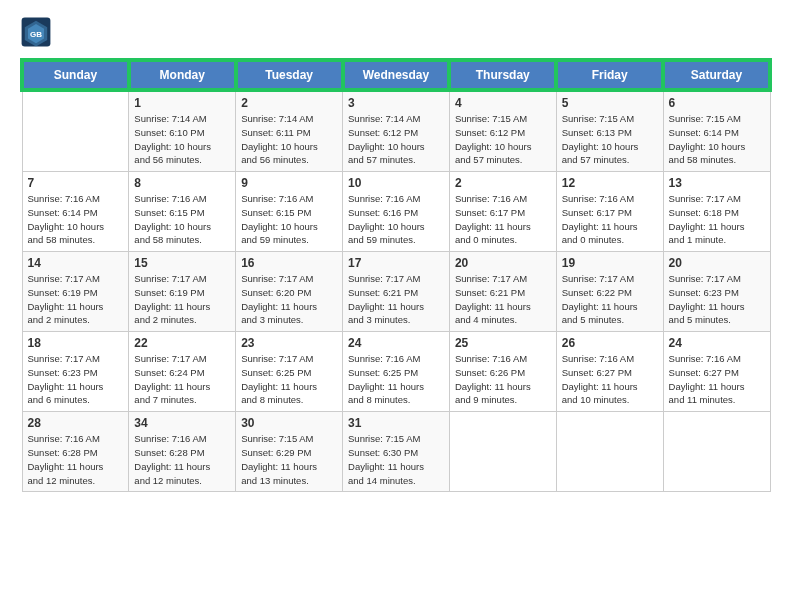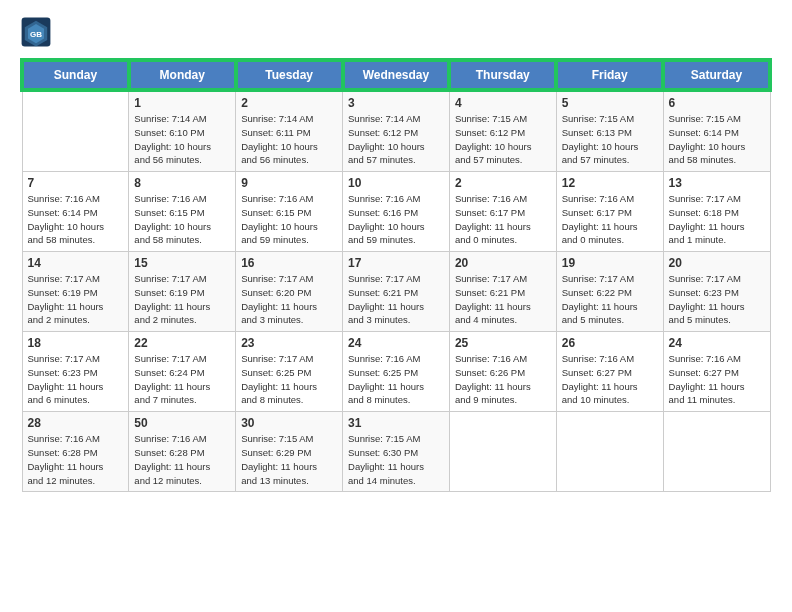--- a/index.html
+++ b/index.html
@@ -315,21 +315,21 @@
       </tr>
       <tr>
         <td>
           <span class="day-number">28</span>
           <div class="day-info" style="white-space: pre-line;">Sunrise: 7:16 AM
 Sunset: 6:28 PM
 Daylight: 11 hours
 and 12 minutes.</div>
         </td>
         <td>
-          <span class="day-number">50</span>
+          <span class="day-number">34</span>
           <div class="day-info" style="white-space: pre-line;">Sunrise: 7:16 AM
 Sunset: 6:28 PM
 Daylight: 11 hours
 and 12 minutes.</div>
         </td>
         <td>
           <span class="day-number">30</span>
           <div class="day-info" style="white-space: pre-line;">Sunrise: 7:15 AM
 Sunset: 6:29 PM
 Daylight: 11 hours

